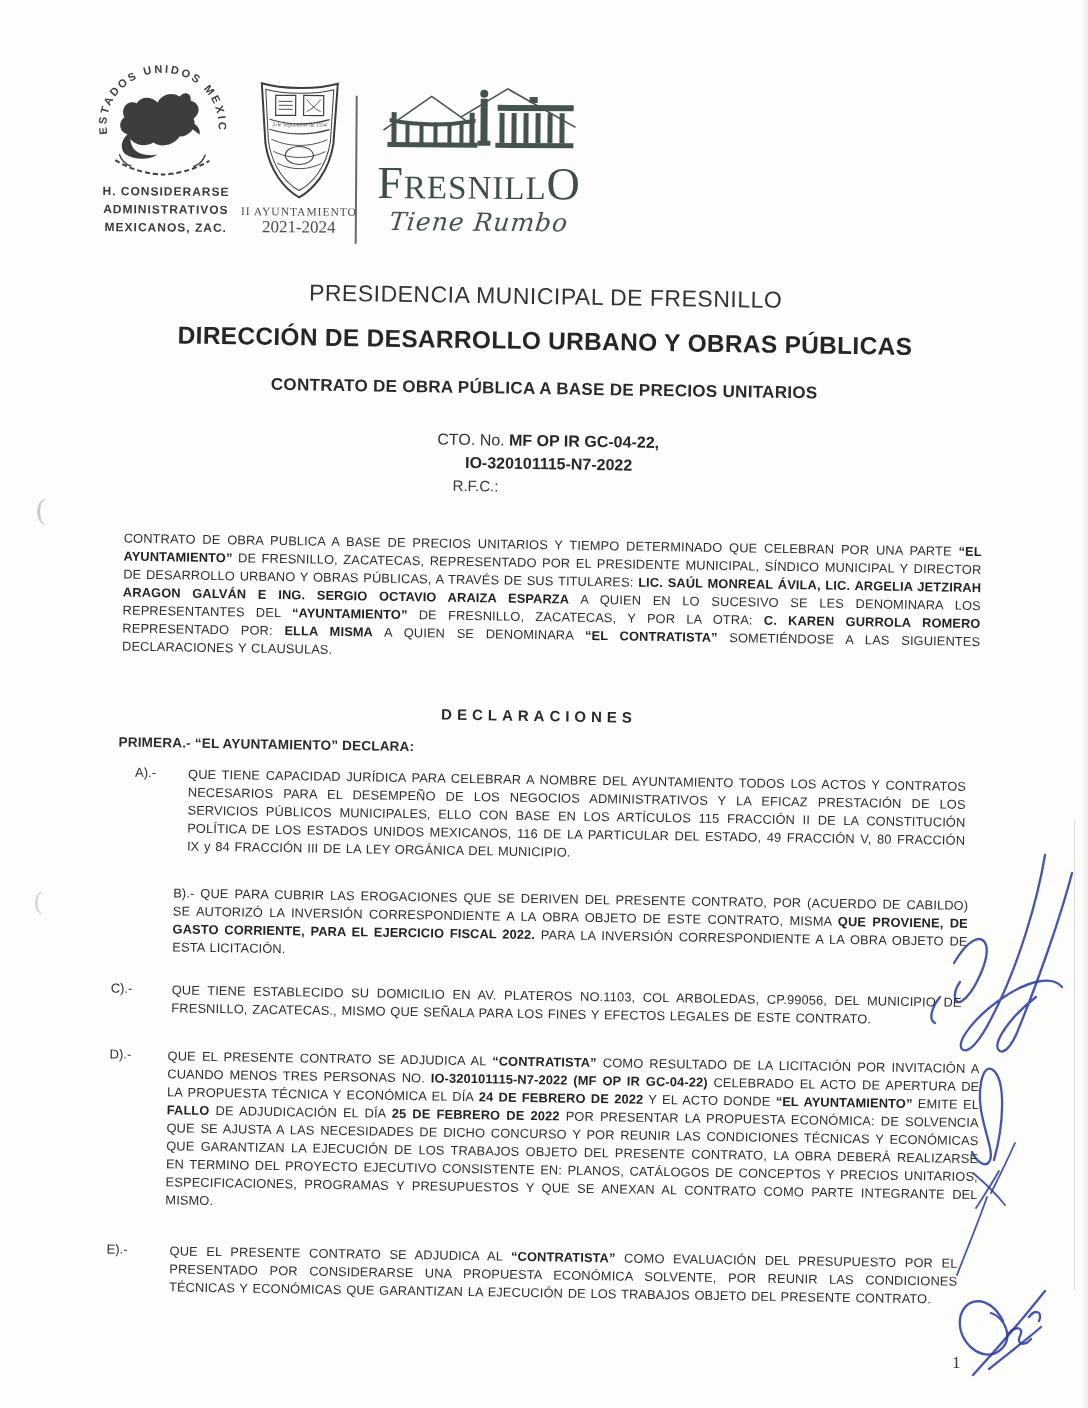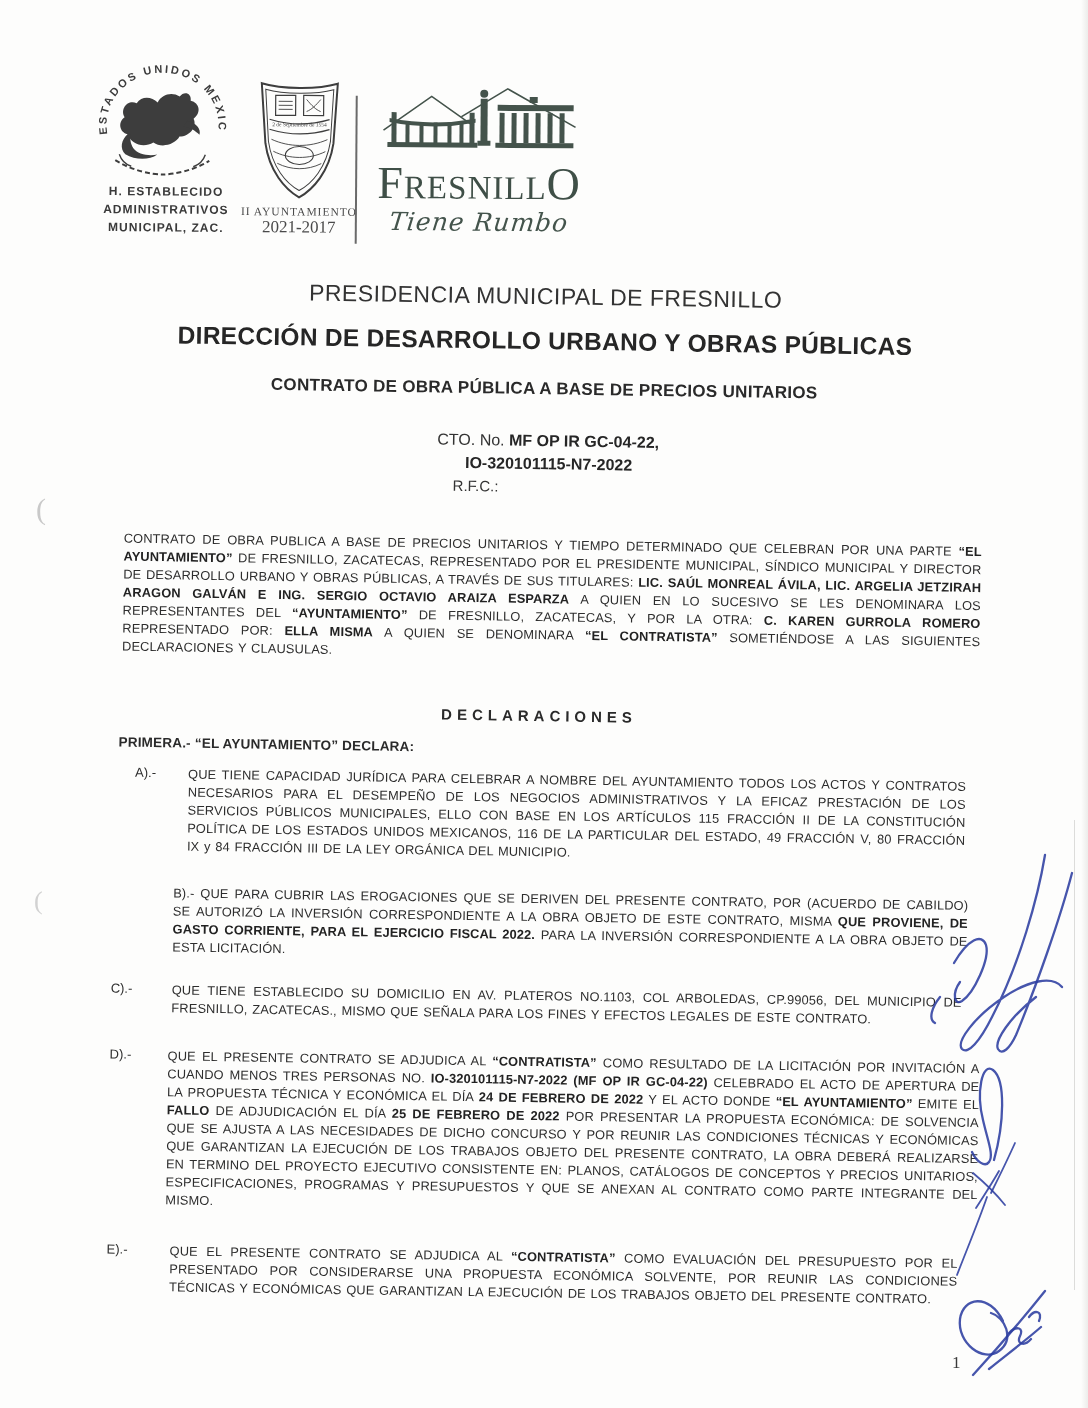--- a/index.html
+++ b/index.html
@@ -100,42 +100,42 @@
         <path d="M24,96 C40,106 60,110 71,110 C82,110 102,106 118,96" stroke-dasharray="5,3"></path>
         <path d="M28,90 C30,96 34,100 40,102 M114,90 C112,96 108,100 102,102" stroke-width="1.4"></path>
       </g>
       <g fill="#3d3d3d">
         <path d="M66,38 C70,30 80,27 88,32 C92,26 100,28 99,36 C108,38 110,48 102,54 C106,62 98,72 88,72 C84,80 70,84 62,78 C52,84 40,80 36,70 C28,68 26,58 33,53 C28,45 36,35 45,39 C50,31 60,32 66,38 Z"></path>
         <path d="M36,70 C30,76 28,84 34,90 C44,96 58,96 66,90 C58,92 46,90 42,84 C39,79 38,74 40,70 Z"></path>
         <path d="M96,56 C104,58 110,64 108,70 C104,66 98,62 92,62 Z"></path>
       </g>
     </svg>
     <div class="seal-caption">
-      <span>H. ESTABLECIDO</span><br>
+      <span>H. CONSIDERARSE</span><br>
       <span>ADMINISTRATIVOS</span><br>
-      <span>MUNICIPAL, ZAC.</span>
+      <span>MEXICANOS, ZAC.</span>
     </div>
 
     <svg class="crest gray" viewBox="0 0 96 128" width="96" height="128">
       <g stroke="#3e3e3e" fill="none" stroke-width="2">
         <path d="M10,6 C30,12 66,12 86,6 L82,66 C78,94 62,112 48,120 C34,112 18,94 14,66 Z"></path>
         <path d="M14,12 C32,17 64,17 82,12 L79,64 C75,90 61,106 48,113 C35,106 21,90 17,64 Z" stroke-width="1"></path>
         <path d="M18,42 C38,48 58,48 78,42" stroke-width="1.2"></path>
         <path d="M18,52 C38,58 58,58 78,52" stroke-width="1.2"></path>
         <rect x="24" y="18" width="20" height="20" stroke-width="1.2"></rect>
         <rect x="52" y="18" width="20" height="20" stroke-width="1.2"></rect>
         <path d="M27,24 L41,24 M27,28 L41,28 M27,32 L41,32 M55,22 C60,28 64,32 69,34 M69,22 C64,28 60,32 55,34" stroke-width="0.9"></path>
         <path d="M20,62 C38,70 58,70 76,62 M22,74 C38,82 58,82 74,74 M26,86 C40,93 56,93 70,86" stroke-width="0.9"></path>
         <ellipse cx="48" cy="78" rx="14" ry="9" stroke-width="1.1"></ellipse>
       </g>
       <text x="48" y="49" text-anchor="middle" font-size="5.5" fill="#3e3e3e" font-family="Liberation Serif, serif">2 de Septiembre de 1554</text>
     </svg>
     <div class="crest-caption">
       <span class="l1">II AYUNTAMIENTO</span>
-      <span class="l2">2021-2017</span>
+      <span class="l2">2021-2024</span>
     </div>
 
     <div class="divider"></div>
 
     <div class="brand">
       <svg class="brand-art" viewBox="0 0 200 76" width="200" height="76">
         <g stroke="#44534b" fill="none" stroke-width="1.6">
           <path d="M4,46 L52,12 L92,40 M82,32 L128,4 L196,42"></path>
         </g>
         <g fill="#44534b">

